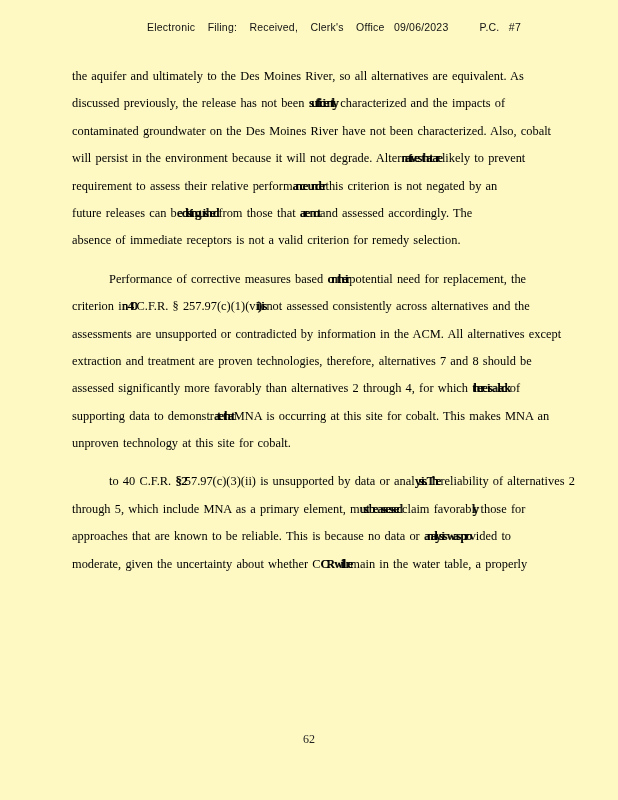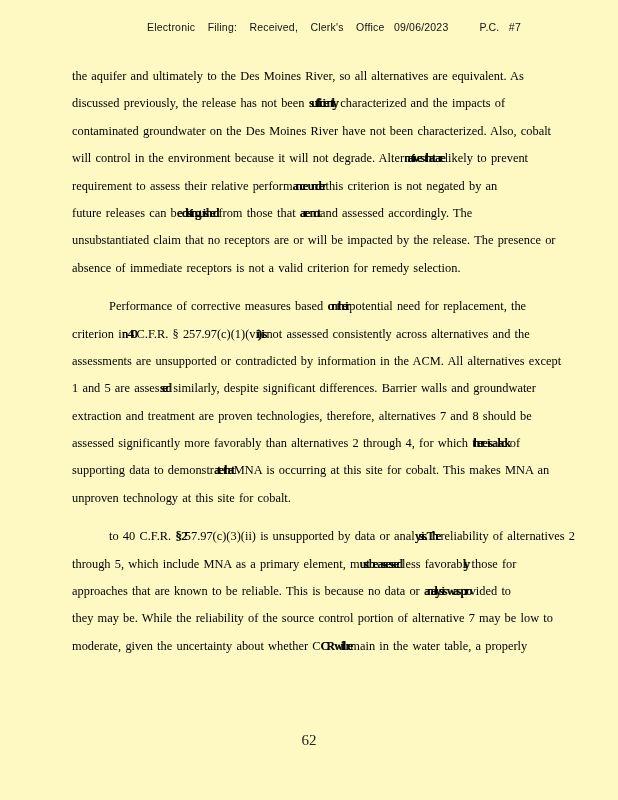--- a/index.html
+++ b/index.html
@@ -41,54 +41,51 @@
   .ov {
     letter-spacing: -2.4px;
     text-shadow: 0.7px 0 0 #000000;
   }
   .page-number {
     position: absolute;
     top: 732px;
     left: 0;
     right: 0;
     text-align: center;
-    font-size: 15px;
+    font-size: 12px;
     color: #222222;
   }
 </style>
 </head>
 <body>
 
 <div class="page">
   <div class="filing-header">Electronic    Filing:    Received,    Clerk's    Office   09/06/2023          P.C.   #7</div>
 
   <div class="doc-body">
       <div class="para">
         <div class="line"><span class="">the aquifer and ultimately to the Des Moines River, so all alternatives are equivalent. As</span></div>
         <div class="line"><span class="">discussed previously, the release has not been </span><span class="ov">sufficiently</span><span class=""> characterized and the impacts of</span></div>
         <div class="line"><span class="">contaminated groundwater on the Des Moines River have not been characterized. Also, cobalt</span></div>
-        <div class="line"><span class="">will control in the environment because it will not degrade. Alter</span><span class="ov">natives that are </span><span class="">likely to prevent</span></div>
+        <div class="line"><span class="">will persist in the environment because it will not degrade. Alter</span><span class="ov">natives that are </span><span class="">likely to prevent</span></div>
         <div class="line"><span class="">requirement to assess their relative perform</span><span class="ov">ance under </span><span class="">this criterion is not negated by an</span></div>
         <div class="line"><span class="">future releases can b</span><span class="ov">e distinguished </span><span class="">from those that </span><span class="ov">are not </span><span class="">and assessed accordingly. The</span></div>
-        <div class="line"><span class="">unsubstantiated claim that no receptors are or will be impacted by the release. The presence or</span></div>
         <div class="line"><span class="">absence of immediate receptors is not a valid criterion for remedy selection.</span></div>
       </div>
       <div class="para indent">
         <div class="line"><span class="">Performance of corrective measures based </span><span class="ov">on their </span><span class="">potential need for replacement, the</span></div>
         <div class="line"><span class="">criterion i</span><span class="ov">n 40 </span><span class="">C.F.R. § 257.97(c)(1)(v</span><span class="ov">ii) is </span><span class="">not assessed consistently across alternatives and the</span></div>
         <div class="line"><span class="">assessments are unsupported or contradicted by information in the ACM. All alternatives except</span></div>
-        <div class="line"><span class="">1 and 5 are asses</span><span class="ov">sed</span><span class=""> similarly, despite significant differences. Barrier walls and groundwater</span></div>
         <div class="line"><span class="">extraction and treatment are proven technologies, therefore, alternatives 7 and 8 should be</span></div>
         <div class="line"><span class="">assessed significantly more favorably than alternatives 2 through 4, for which </span><span class="ov">there is a lack </span><span class="">of</span></div>
         <div class="line"><span class="">supporting data to demonstr</span><span class="ov">ate that </span><span class="">MNA is occurring at this site for cobalt. This makes MNA an</span></div>
         <div class="line"><span class="">unproven technology at this site for cobalt.</span></div>
       </div>
       <div class="para indent">
         <div class="line"><span class="">to 40 C.F.R. </span><span class="ov">§ 2</span><span class="">57.97(c)(3)(ii) is unsupported by data or anal</span><span class="ov">ysis. The </span><span class="">reliability of alternatives 2</span></div>
-        <div class="line"><span class="">through 5, which include MNA as a primary element, m</span><span class="ov">ust be assessed </span><span class="">less favorab</span><span class="ov">ly</span><span class=""> those for</span></div>
+        <div class="line"><span class="">through 5, which include MNA as a primary element, m</span><span class="ov">ust be assessed </span><span class="">claim favorab</span><span class="ov">ly</span><span class=""> those for</span></div>
         <div class="line"><span class="">approaches that are known to be reliable. This is because no data or </span><span class="ov">analysis was pro</span><span class="">vided to</span></div>
-        <div class="line"><span class="">they may be. While the reliability of the source control portion of alternative 7 may be low to</span></div>
         <div class="line"><span class="">moderate, given the uncertainty about whether C</span><span class="ov">CR will re</span><span class="">main in the water table, a properly</span></div>
       </div>
     </div>
 
   <div class="page-number">62</div>
 </div>
 
 </body></html>

